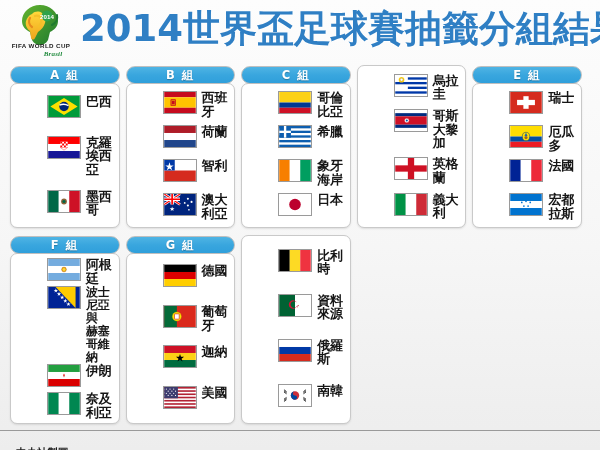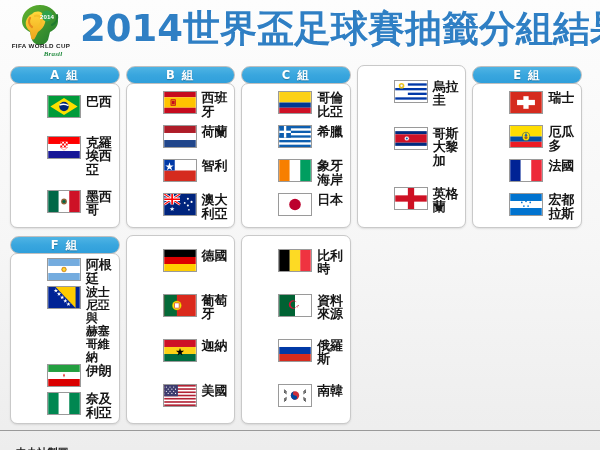--- a/index.html
+++ b/index.html
@@ -321,20 +321,30 @@
           <div class="team">
             <span class="flag">
               <svg viewBox="0 0 60 40">
                 <rect width="60" height="40" fill="#fff"></rect>
                 <rect x="24" width="12" height="40" fill="#ce1124"></rect>
                 <rect y="14" width="60" height="12" fill="#ce1124"></rect>
               </svg>
             </span>
             <span class="team-name">英格蘭</span>
           </div>
+          <div class="team">
+            <span class="flag">
+              <svg viewBox="0 0 60 40">
+                <rect width="20" height="40" fill="#009246"></rect>
+                <rect x="20" width="20" height="40" fill="#fff"></rect>
+                <rect x="40" width="20" height="40" fill="#ce2b37"></rect>
+              </svg>
+            </span>
+            <span class="team-name">義大利</span>
+          </div>
         </div>
       </div>
       <div class="group">
         <div class="group-header">E 組</div>
         <div class="group-body">
           <div class="team">
             <span class="flag">
               <svg viewBox="0 0 60 40">
                 <rect width="60" height="40" fill="#d52b1e"></rect>
                 <rect x="25" y="8" width="10" height="24" fill="#fff"></rect>
@@ -434,20 +444,21 @@
                 <rect width="20" height="40" fill="#008751"></rect>
                 <rect x="20" width="20" height="40" fill="#fff"></rect>
                 <rect x="40" width="20" height="40" fill="#008751"></rect>
               </svg>
             </span>
             <span class="team-name">奈及利亞</span>
           </div>
         </div>
       </div>
       <div class="group">
+        <div class="group-header">G 組</div>
         <div class="group-body">
           <div class="team">
             <span class="flag">
               <svg viewBox="0 0 60 40">
                 <rect width="60" height="13.3" fill="#000"></rect>
                 <rect y="13.3" width="60" height="13.4" fill="#dd0000"></rect>
                 <rect y="26.7" width="60" height="13.3" fill="#ffce00"></rect>
               </svg>
             </span>
             <span class="team-name">德國</span>

